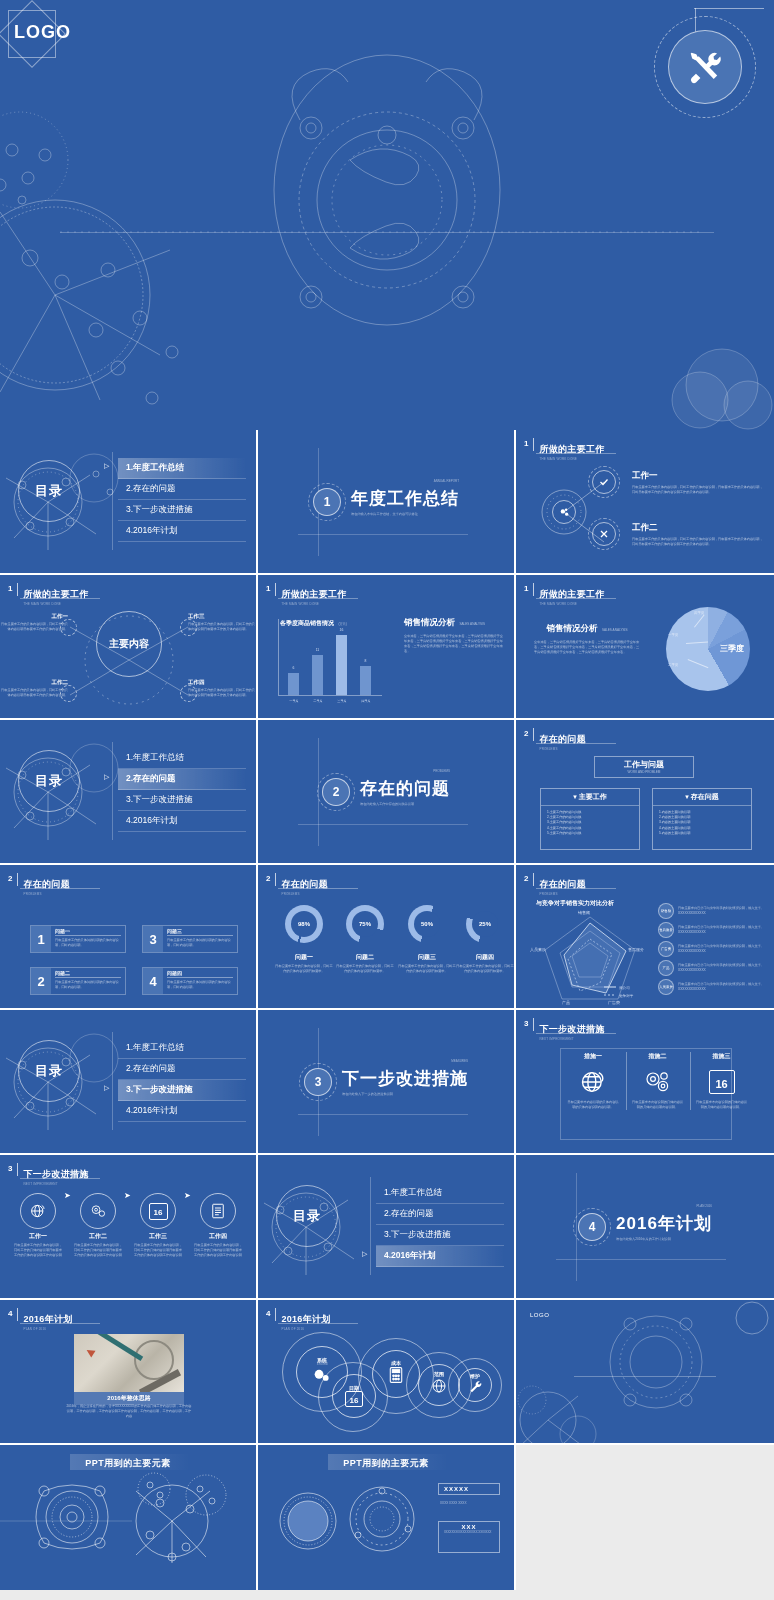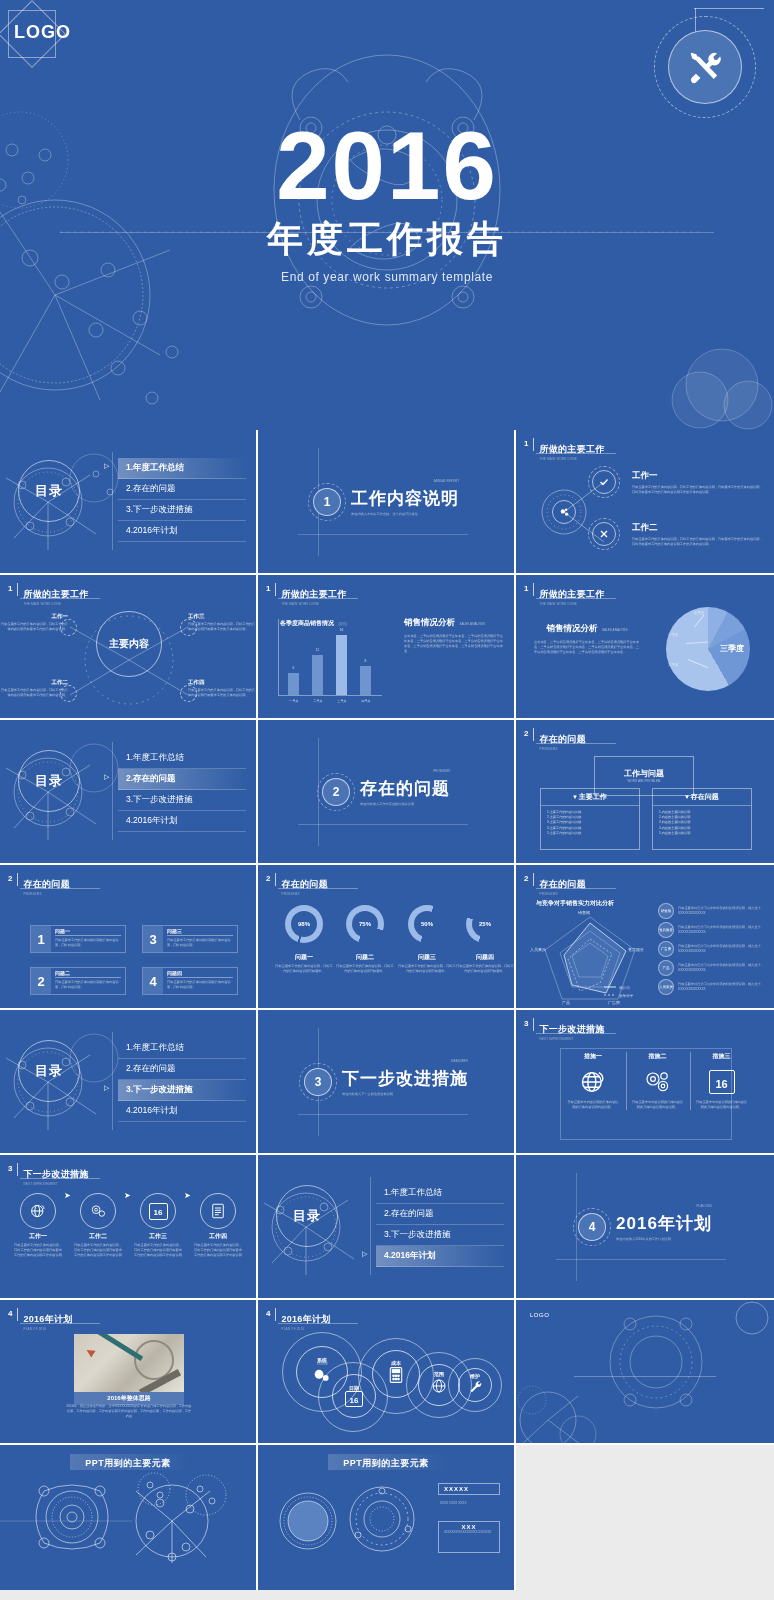--- a/index.html
+++ b/index.html
@@ -223,25 +223,20 @@
   <div class="tool-badge">
     <svg width="38" height="38" viewBox="0 0 24 24" fill="#fff">
       <path d="M3.5 3l3 1 1.2 2.1L6 7.8 3.9 6.6 3 3.5z"></path>
       <path d="M5.8 7.2 L17.5 19.5 l2.2-2.2 L8 5.2z"></path>
       <path d="M20.6 3.4a4 4 0 0 0-5.2 5.2l-2 2 2.1 2.1 2-2a4 4 0 0 0 5.1-5.3l-2.1 2.1-1.8-.3-.3-1.8z" transform="translate(-1,0)"></path>
       <path d="M6.3 16.2 3.5 19a2 2 0 0 0 2.8 2.8l2.8-2.8z"></path>
     </svg>
   </div>
 
   <div class="hero-rule"></div>
-  <div class="hero-title">
-    <div class="hero-year">2016</div>
-    <div class="hero-cn">年度工作报告</div>
-    <div class="hero-en">End of year work summary template</div>
-  </div>
 </div>
 
 <div class="grid">
 
   <div class="cell">
     <svg class="wm" width="258" height="145">
         <g fill="none" stroke="#fff" stroke-opacity=".35">
       <circle cx="48" cy="72" r="34"></circle>
           <circle cx="48" cy="72" r="30" stroke-dasharray="1 3"></circle>
       <circle cx="22" cy="55" r="4"></circle>
@@ -268,21 +263,21 @@
   <div class="cell">
     <div class="crossv" style="left:60px;top:18px;height:108px;"></div>
     <div class="crossh" style="left:40px;top:104px;width:170px;"></div>
     <div class="sect">
       <div style="position:relative;display:flex;align-items:center;justify-content:center;">
         <div class="sect-num-ring"></div>
         <div class="sect-num">1</div>
       </div>
       <div class="sect-txt" style="position:relative;">
         <div class="sect-tag">ANNUAL REPORT</div>
-        <div class="sect-cn">工作内容说明</div>
+        <div class="sect-cn">年度工作总结</div>
         <div class="sect-en">请在此输入本年度工作总结，文字内容可以修改</div>
       </div>
     </div>
   </div>
 
   <div class="cell">
     <div class="hdr">
       <span class="num">1</span>
       <span class="bar"></span>
       <span><span class="tt">所做的主要工作</span>
@@ -478,21 +473,21 @@
   <div class="cell">
     <div class="hdr">
       <span class="num">2</span>
       <span class="bar"></span>
       <span><span class="tt">存在的问题</span>
         <div class="sub">PROBLEMS</div></span>
     </div>
     <div class="hdr-ul"></div>
 
     <div style="position:absolute;left:78px;top:36px;width:100px;border:1px solid rgba(255,255,255,.45);
-         text-align:center;padding:11px 0;">
+         text-align:center;padding:2px 0;">
       <div class="wtitle" style="font-size:8px;">工作与问题</div>
       <div class="wtiny">WORK AND PROBLEM</div>
     </div>
 
     <div class="kbox" style="left:24px;top:68px;width:100px;height:62px;">
       <div class="kbox-hdr">
         <span>▾</span>
         <span>主要工作</span>
       </div>
       <div class="klist">

